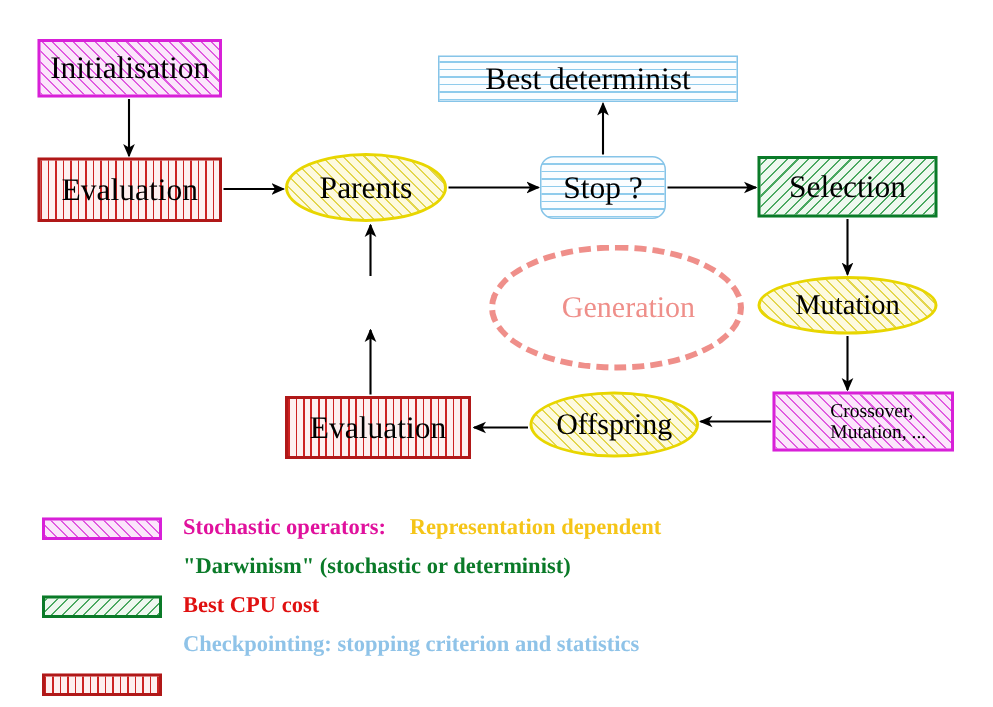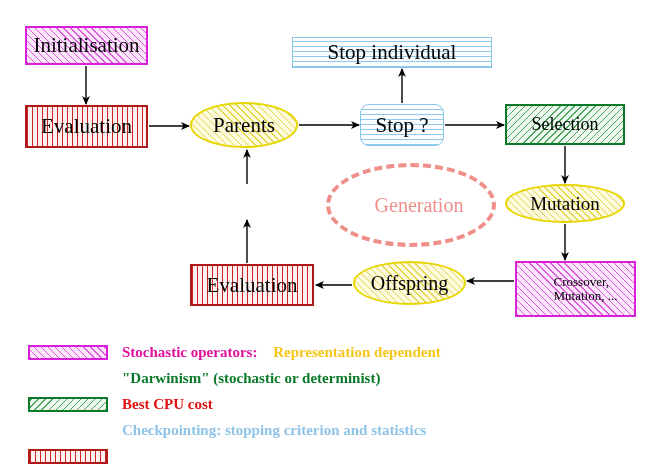--- a/index.html
+++ b/index.html
@@ -169,37 +169,37 @@
   <div class="node hatch-red" style="left:25px; top:105px; width:123px; height:43px; font-size:21px;">
     <span class="lbl">Evaluation</span>
   </div>
 
   <div class="node ellipse" style="left:190px; top:102px; width:108px; height:46px; font-size:21px;">
     <span class="ell-bg ell-yellow"></span>
     <span class="lbl">Parents</span>
   </div>
 
   <div class="node hatch-blue" style="left:292px; top:37px; width:200px; height:31px; font-size:21px;">
-    <span class="lbl">Stop individual</span>
+    <span class="lbl">Best determinist</span>
   </div>
 
   <div class="node hatch-blue rounded" style="left:360px; top:104px; width:84px; height:42px; font-size:21px;">
     <span class="lbl">Stop ?</span>
   </div>
 
-  <div class="node hatch-green" style="left:505px; top:104px; width:120px; height:41px; font-size:18px;">
+  <div class="node hatch-green" style="left:505px; top:104px; width:120px; height:41px; font-size:21px;">
     <span class="lbl">Selection</span>
   </div>
 
   <div class="node ellipse" style="left:505px; top:184px; width:120px; height:39px; font-size:19px;">
     <span class="ell-bg ell-yellow"></span>
     <span class="lbl">Mutation</span>
   </div>
 
-  <div class="node hatch-magenta" style="left:515px; top:261px; width:121px; height:56px; font-size:13px;padding-left:20px;">
+  <div class="node hatch-magenta" style="left:515px; top:261px; width:121px; height:40px; font-size:13px;padding-left:20px;">
     <span class="lbl" style="white-space:pre-line;">Crossover,
 Mutation, ...</span>
   </div>
 
   <div class="node ellipse" style="left:353px; top:261px; width:113px; height:44px; font-size:20px;">
     <span class="ell-bg ell-yellow"></span>
     <span class="lbl">Offspring</span>
   </div>
 
   <div class="node hatch-red" style="left:190px; top:264px; width:124px; height:42px; font-size:21px;">

